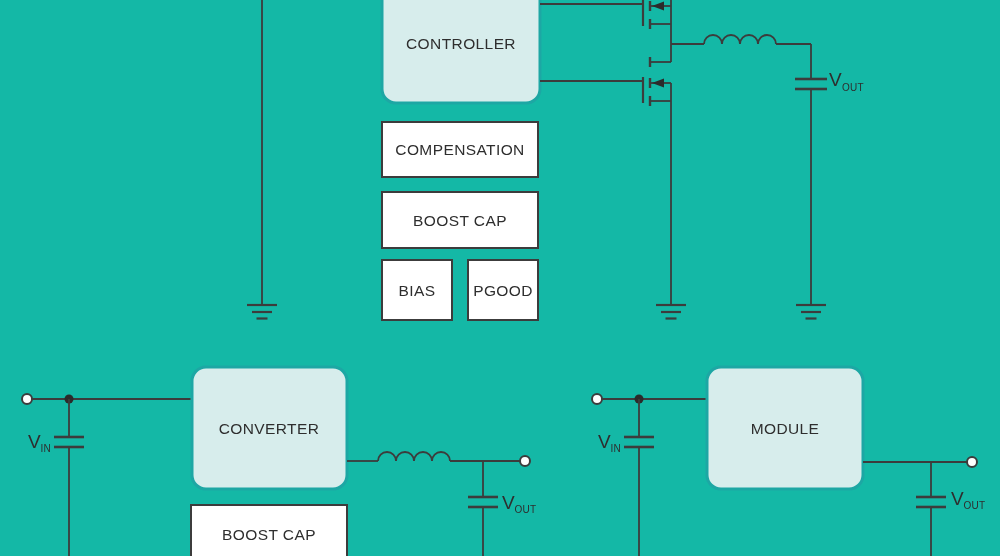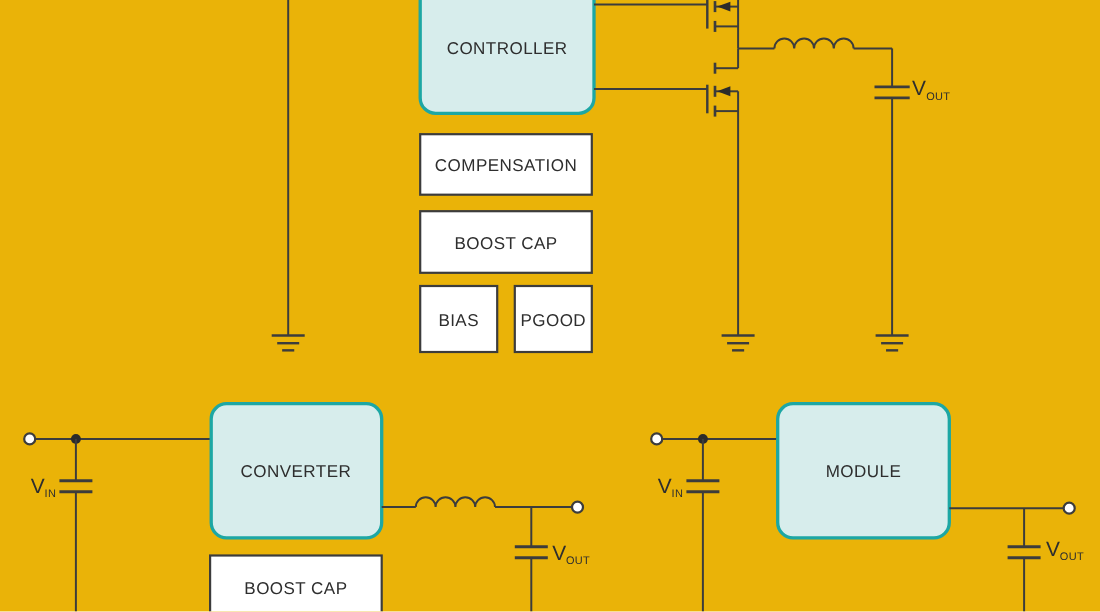--- a/index.html
+++ b/index.html
@@ -1,16 +1,16 @@
 <!DOCTYPE html>
 <html><head>
 <meta charset="utf-8">
 <style>
   html,body{margin:0;padding:0;background:#ffffff;}
-  .stage{width:1000px;height:556px;position:relative;overflow:hidden;background:#eab308;}
+  .stage{width:1000px;height:556px;position:relative;overflow:hidden;background:#14b8a6;}
   svg{display:block;font-family:"Liberation Sans",sans-serif;}
   .wire{stroke:#3c3c3c;stroke-width:1.8;fill:none;}
   .gatebar{stroke:#3c3c3c;stroke-width:2.2;fill:none;}
   .chan{stroke:#3c3c3c;stroke-width:2.4;fill:none;}
   .plate{stroke:#3c3c3c;stroke-width:2.6;fill:none;}
   .gnd{stroke:#3c3c3c;stroke-width:2.2;fill:none;}
   .box{fill:#ffffff;stroke:#3c3c3c;stroke-width:2;}
   .block{fill:#d7edec;stroke:#1da7a4;stroke-width:3;}
   .label{font-size:15.5px;fill:#2e2e2e;letter-spacing:0.4px;text-anchor:middle;}
   .vmain{font-size:19px;fill:#2e2e2e;}

